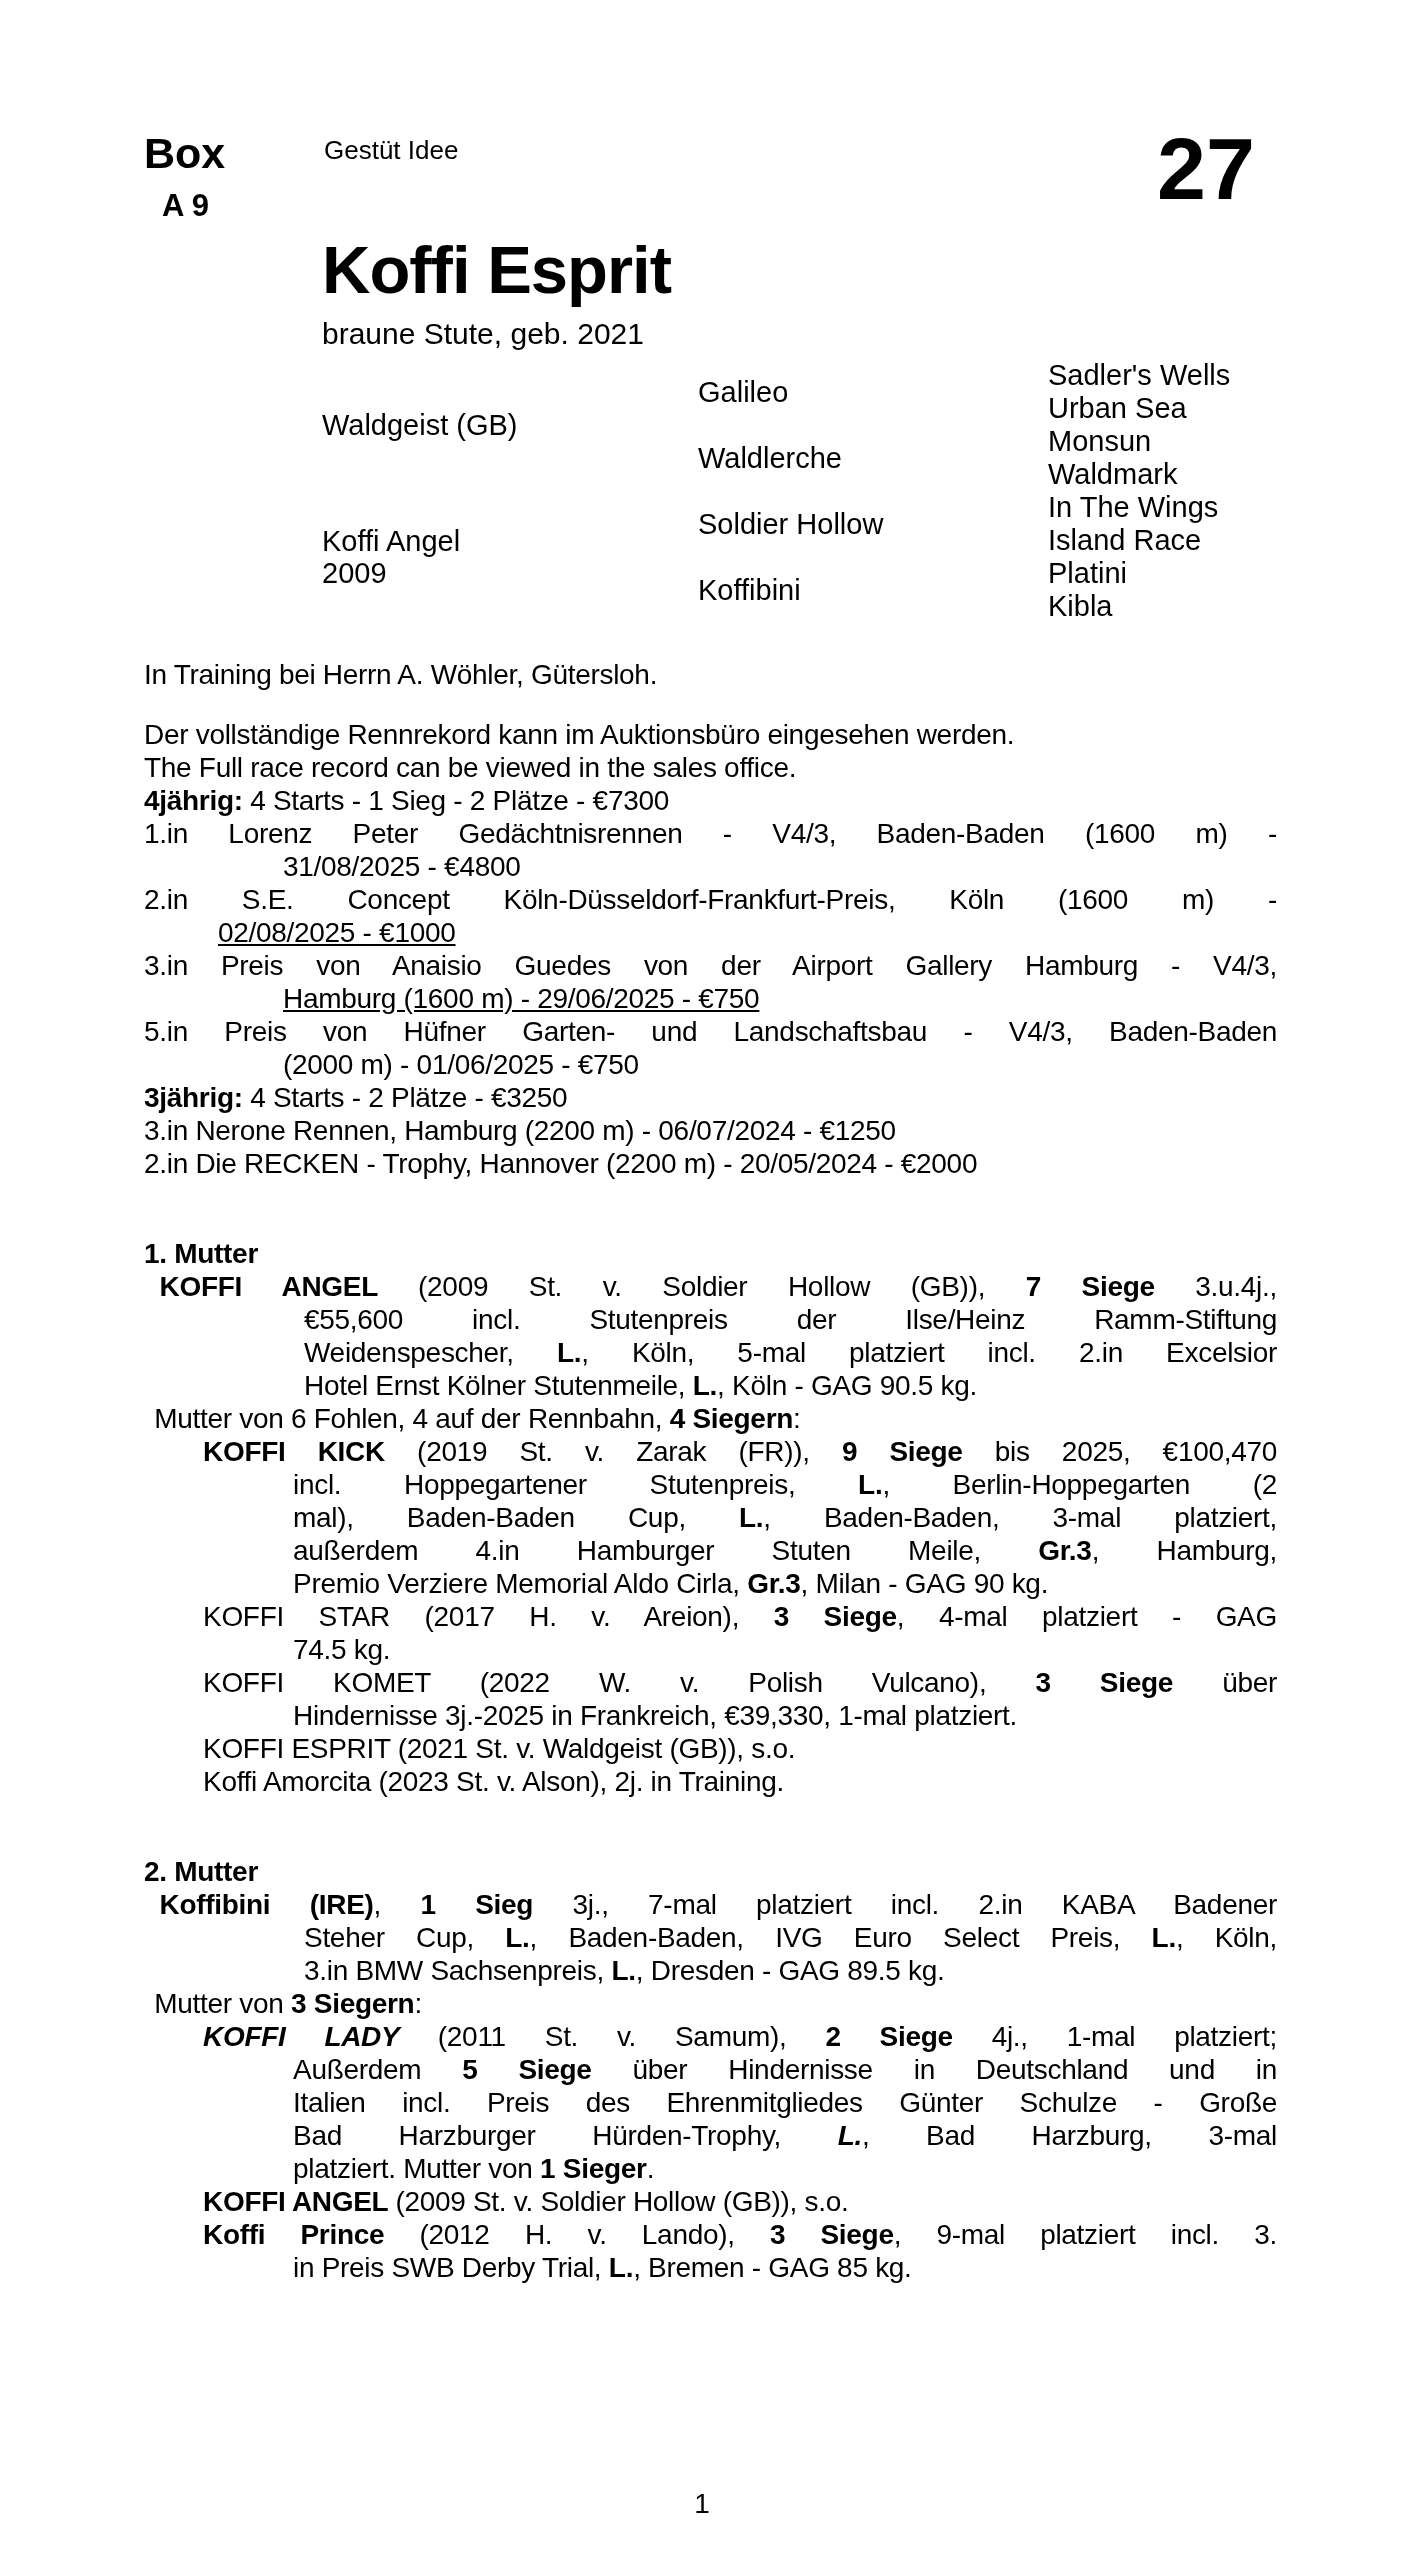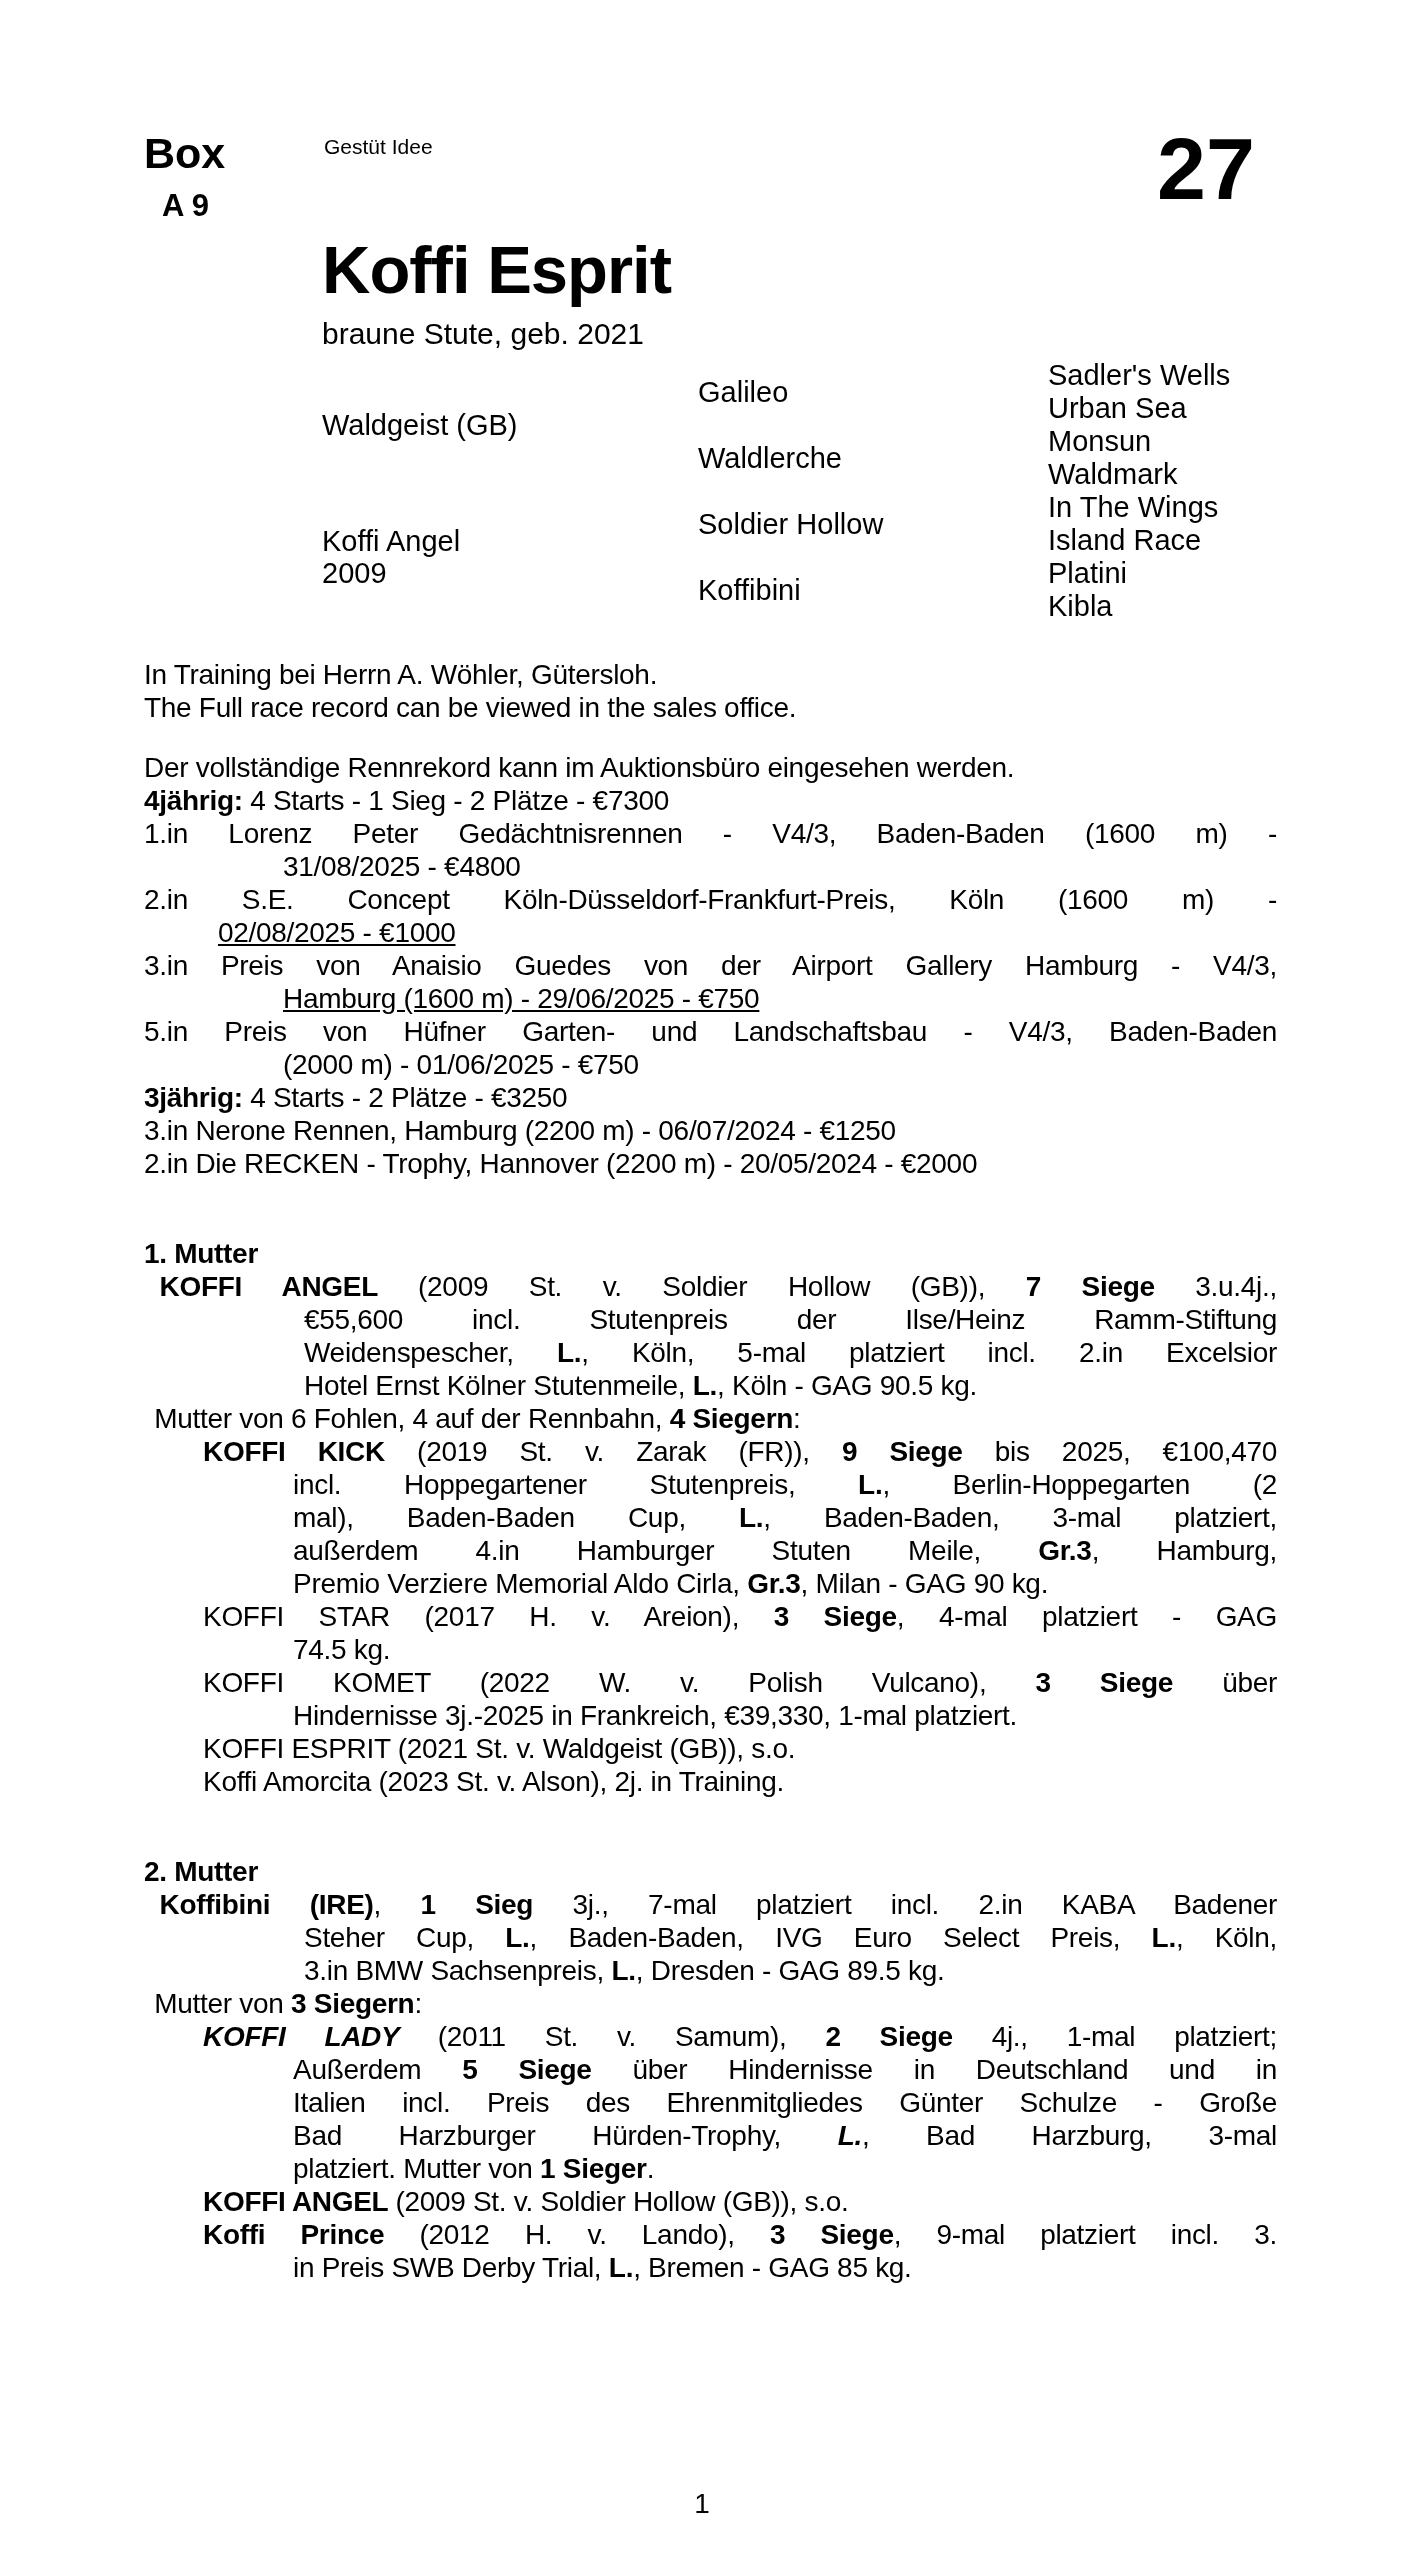--- a/index.html
+++ b/index.html
@@ -3,21 +3,21 @@
 <meta charset="utf-8">
 <style>
   html,body{margin:0;padding:0;background:#fff;}
   .page{position:relative;width:1404px;height:2576px;background:#ffffff;color:#000;
         font-family:"Liberation Sans",sans-serif;overflow:hidden;}
   .content{position:absolute;left:144px;top:129px;width:1133px;}
   .hdr{display:flex;align-items:flex-start;}
   .boxcol{width:180px;}
   .box{font-weight:bold;font-size:43px;line-height:1.15;}
   .boxnum{font-weight:bold;font-size:31px;line-height:1.15;margin-left:18px;margin-top:9.3px;}
-  .consignor{font-size:21px;margin-top:6.2px;}
+  .consignor{font-size:26px;margin-top:6.2px;}
   .lot{margin-left:auto;font-weight:bold;font-size:88px;line-height:1;margin-right:22px;margin-top:-4.1px;}
   .title{margin-left:178px;margin-top:8px;font-size:67px;font-weight:bold;letter-spacing:-1px;}
   .subtitle{margin-left:178px;margin-top:8.2px;font-size:30px;}
   .ped{margin-left:178px;margin-top:9.3px;display:grid;grid-template-columns:376px 350px 1fr;
        grid-auto-rows:33px;font-size:29px;line-height:1.1;}
   .g1a{grid-column:1;grid-row:1/5;align-self:center;}
   .g1b{grid-column:1;grid-row:5/9;align-self:center;}
   .g2a{grid-column:2;grid-row:1/3;align-self:center;}
   .g2b{grid-column:2;grid-row:3/5;align-self:center;}
   .g2c{grid-column:2;grid-row:5/7;align-self:center;}
@@ -63,22 +63,22 @@
       <div class="g3" style="grid-row:3">Monsun</div>
       <div class="g3" style="grid-row:4">Waldmark</div>
       <div class="g3" style="grid-row:5">In The Wings</div>
       <div class="g3" style="grid-row:6">Island Race</div>
       <div class="g3" style="grid-row:7">Platini</div>
       <div class="g3" style="grid-row:8">Kibla</div>
     </div>
 
     <div class="bodytext">
         <div class="ln" style="margin-left: 0px;"><span>In Training bei Herrn A. Wöhler, Gütersloh.</span></div>
+        <div class="ln" style="margin-left: 0px; margin-top: 27px;"><span>Der vollständige Rennrekord kann im Auktionsbüro eingesehen werden.</span></div>
         <div class="ln" style="margin-left: 0px;"><span>The Full race record can be viewed in the sales office.</span></div>
-        <div class="ln" style="margin-left: 0px; margin-top: 27px;"><span>Der vollständige Rennrekord kann im Auktionsbüro eingesehen werden.</span></div>
         <div class="ln" style="margin-left: 0px;"><span class="b">4jährig:</span><span> 4 Starts - 1 Sieg - 2 Plätze - €7300</span></div>
         <div class="ln just" style="margin-left: 0px;"><span>1.in Lorenz Peter Gedächtnisrennen - V4/3, Baden-Baden (1600 m) -</span></div>
         <div class="ln" style="margin-left: 139px;"><span>31/08/2025 - €4800</span></div>
         <div class="ln just" style="margin-left: 0px;"><span>2.in S.E. Concept Köln-Düsseldorf-Frankfurt-Preis, Köln (1600 m) -</span></div>
         <div class="ln" style="margin-left: 74px; text-decoration: underline;"><span>02/08/2025 - €1000</span></div>
         <div class="ln just" style="margin-left: 0px;"><span>3.in Preis von Anaisio Guedes von der Airport Gallery Hamburg - V4/3,</span></div>
         <div class="ln" style="margin-left: 139px; text-decoration: underline;"><span>Hamburg (1600 m) - 29/06/2025 - €750</span></div>
         <div class="ln just" style="margin-left: 0px;"><span>5.in Preis von Hüfner Garten- und Landschaftsbau - V4/3, Baden-Baden</span></div>
         <div class="ln" style="margin-left: 139px;"><span>(2000 m) - 01/06/2025 - €750</span></div>
         <div class="ln" style="margin-left: 0px;"><span class="b">3jährig:</span><span> 4 Starts - 2 Plätze - €3250</span></div>

